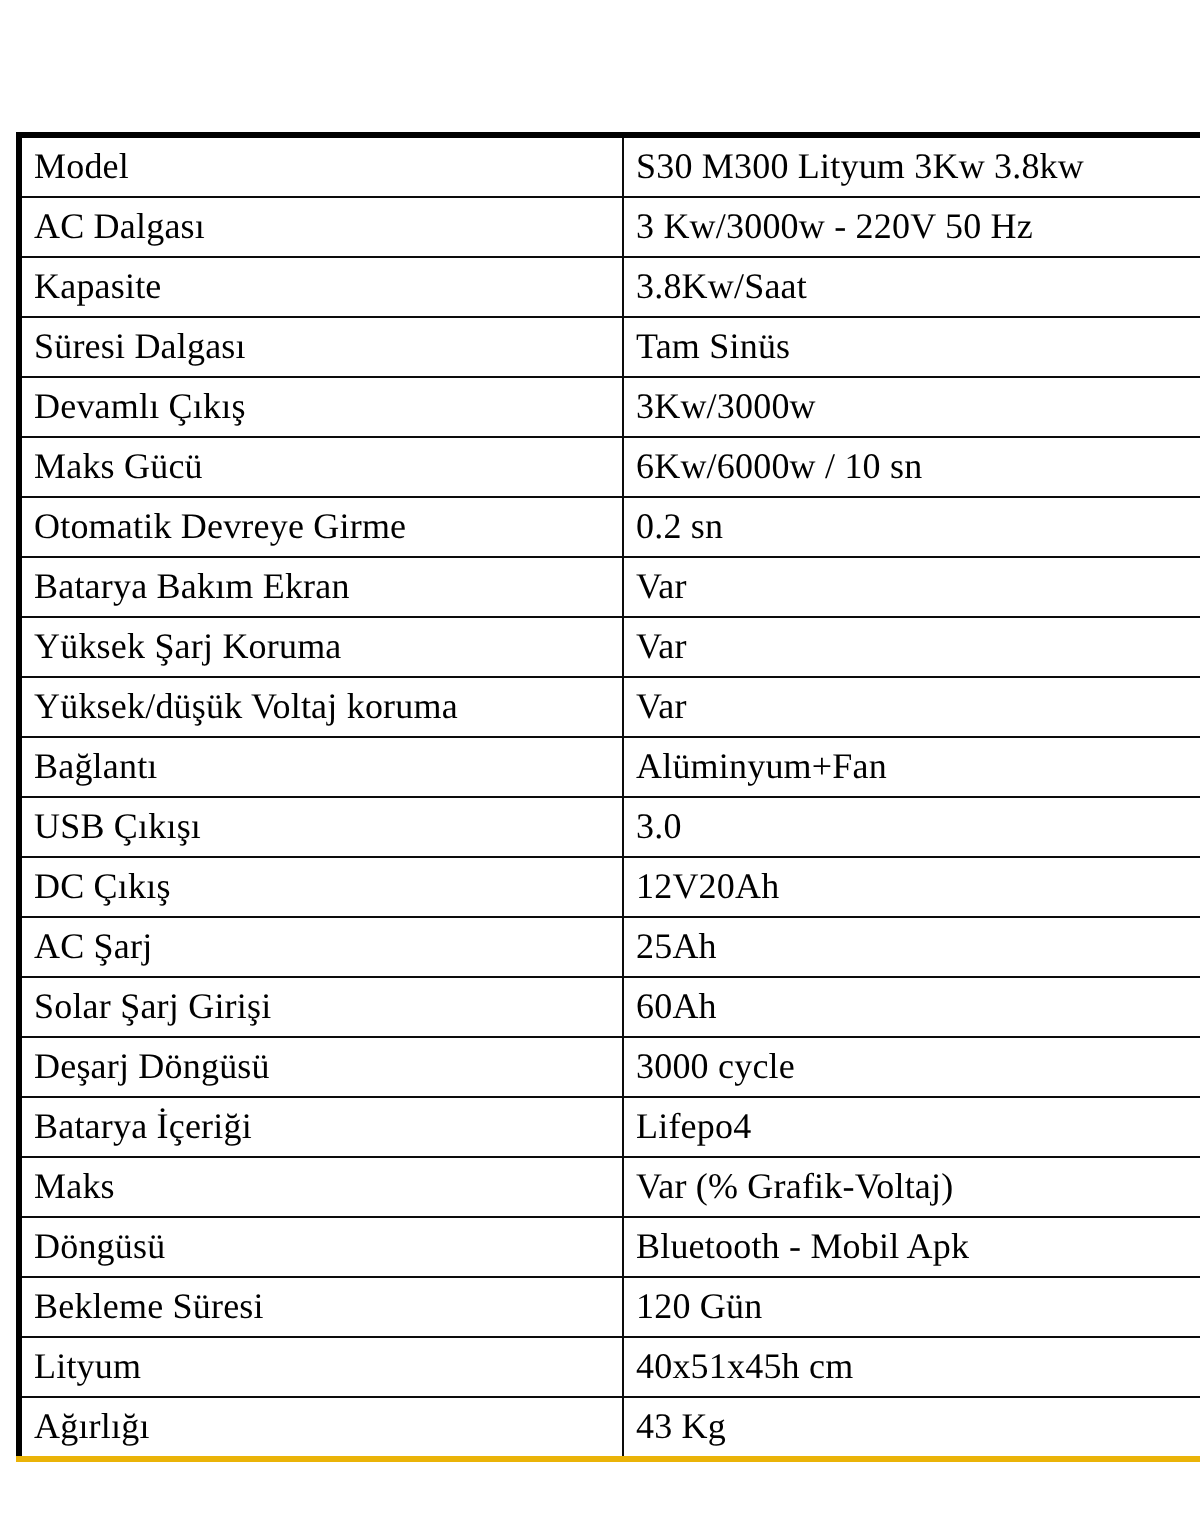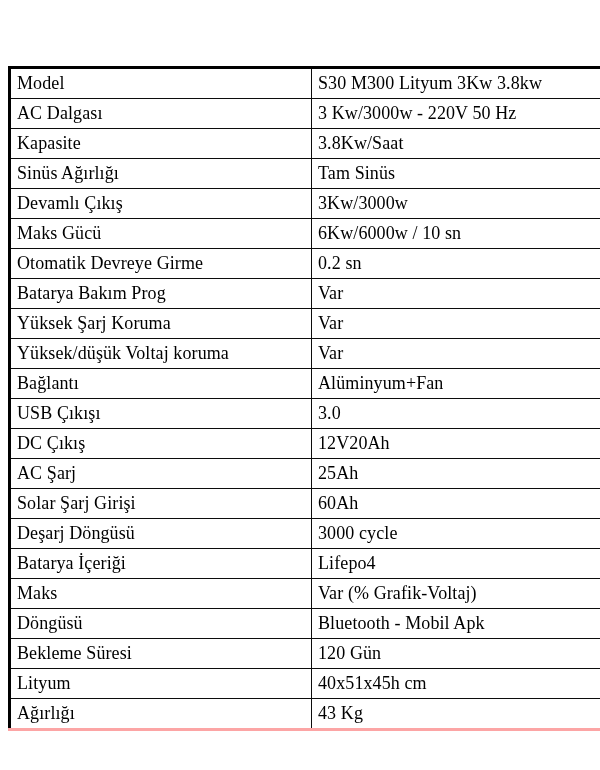--- a/index.html
+++ b/index.html
@@ -61,21 +61,21 @@
   }
   table.spec-table td.col-value {
     width: 288px;
   }
 
   
   table.spec-table tr:first-child td {
     border-top: 3px solid #000000;
   }
   table.spec-table tr:last-child td {
-    border-bottom: 3px solid #fca5a5;
+    border-bottom: 3px solid #eab308;
   }
   table.spec-table td.col-label {
     border-left: 3px solid #000000;
   }
   table.spec-table td.col-value {
     border-right: 3px solid #000000;
   }
 </style>
 </head>
 <body>
@@ -90,37 +90,37 @@
           </tr>
           <tr>
             <td class="col-label">AC Dalgası</td>
             <td class="col-value">3 Kw/3000w - 220V 50 Hz</td>
           </tr>
           <tr>
             <td class="col-label">Kapasite</td>
             <td class="col-value">3.8Kw/Saat</td>
           </tr>
           <tr>
-            <td class="col-label">Sinüs Ağırlığı</td>
+            <td class="col-label">Süresi Dalgası</td>
             <td class="col-value">Tam Sinüs</td>
           </tr>
           <tr>
             <td class="col-label">Devamlı Çıkış</td>
             <td class="col-value">3Kw/3000w</td>
           </tr>
           <tr>
             <td class="col-label">Maks Gücü</td>
             <td class="col-value">6Kw/6000w / 10 sn</td>
           </tr>
           <tr>
             <td class="col-label">Otomatik Devreye Girme</td>
             <td class="col-value">0.2 sn</td>
           </tr>
           <tr>
-            <td class="col-label">Batarya Bakım Prog</td>
+            <td class="col-label">Batarya Bakım Ekran</td>
             <td class="col-value">Var</td>
           </tr>
           <tr>
             <td class="col-label">Yüksek Şarj Koruma</td>
             <td class="col-value">Var</td>
           </tr>
           <tr>
             <td class="col-label">Yüksek/düşük Voltaj koruma</td>
             <td class="col-value">Var</td>
           </tr>

